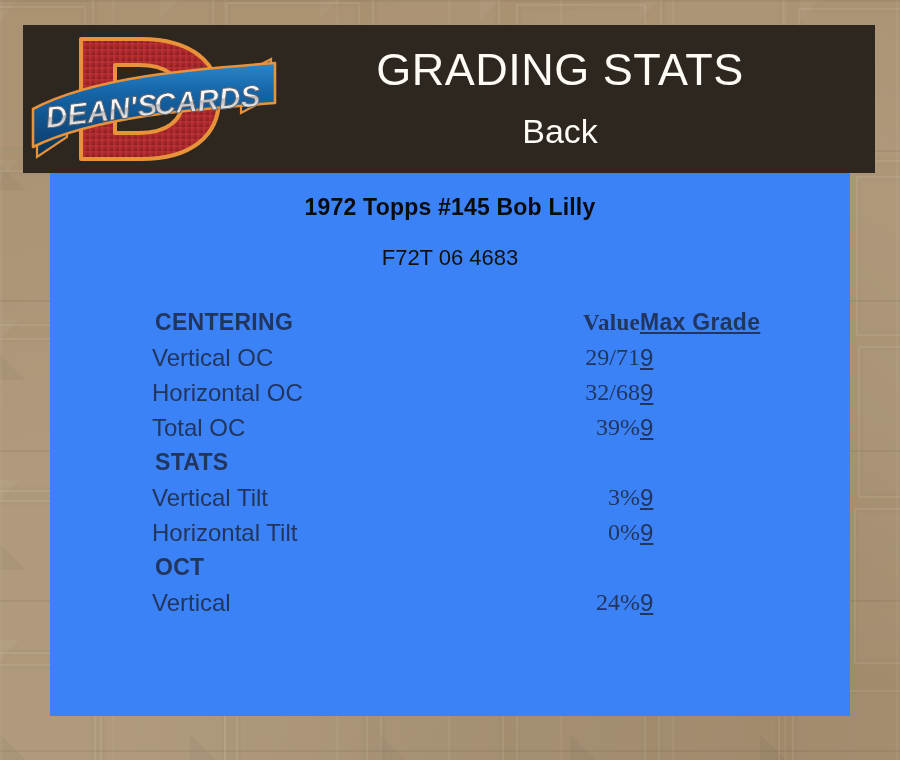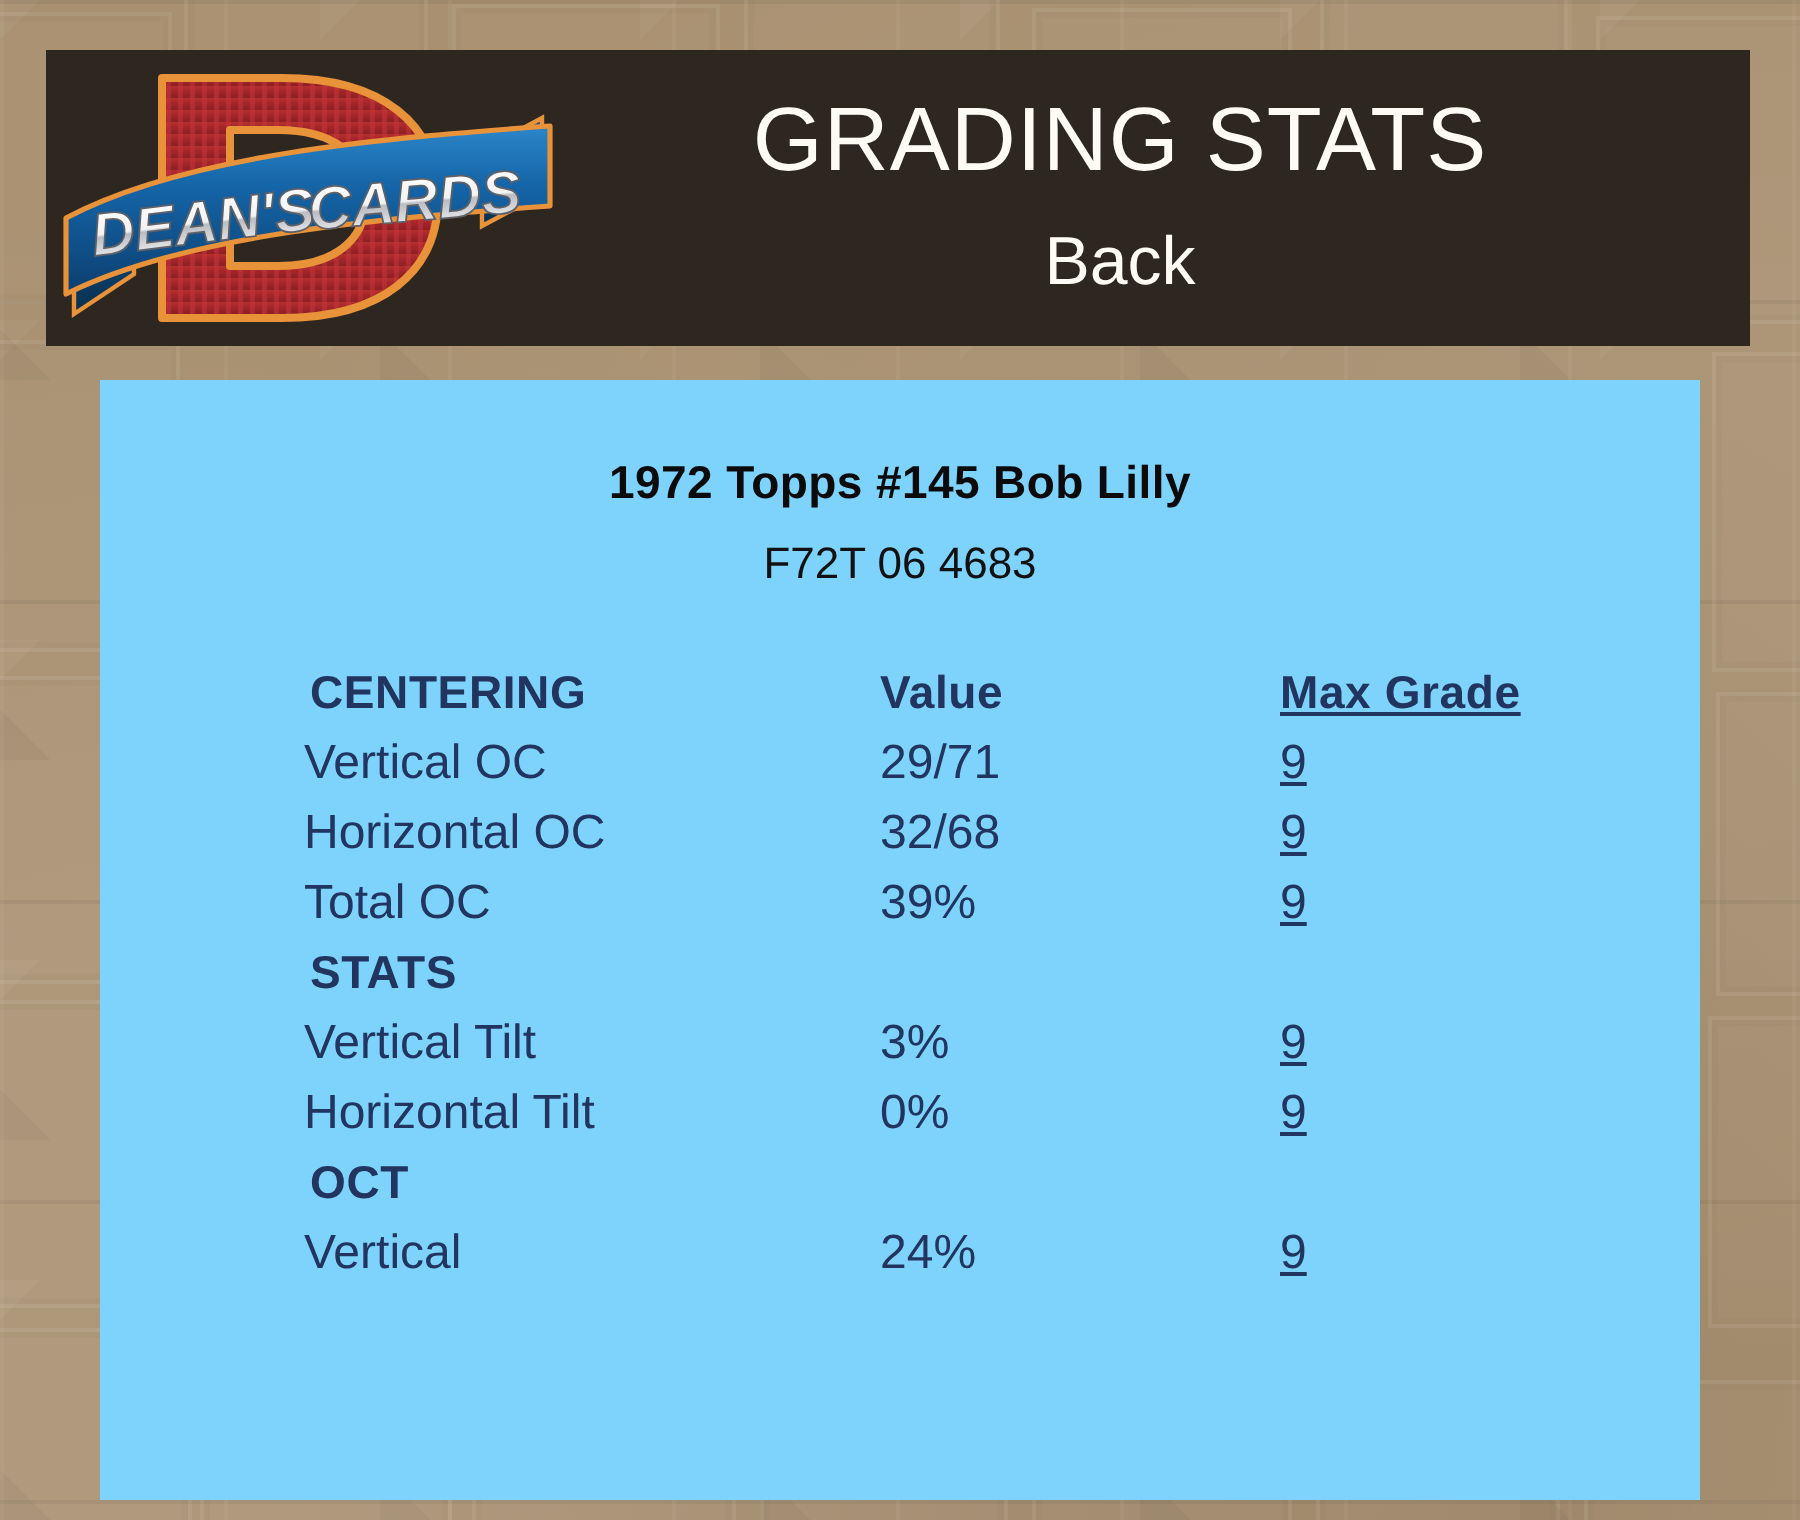--- a/index.html
+++ b/index.html
@@ -93,37 +93,37 @@
     font-size: 34px;
     line-height: 1.18;
     font-weight: 400;
     margin-top: 18px;
   }
 
   
   .panel {
     position: absolute;
     left: 50px;
-    top: 190px;
+    top: 156px;
     width: 800px;
     height: 560px;
-    background: #7dd3fc;
+    background: #3b82f6;
     z-index: 4;
   }
 
   .card-heading {
     margin-top: 38px;
     text-align: center;
     color: #0b0b0b;
     font-size: 23px;
     font-weight: bold;
     letter-spacing: 0.2px;
   }
   .card-sub {
-    margin-top: 14px;
+    margin-top: 24px;
     text-align: center;
     color: #111111;
     font-size: 22px;
     font-weight: 400;
   }
 
   
   .stats {
     margin: 34px 0 0 0;
     width: 100%;
@@ -146,21 +146,21 @@
     font-size: 23px;
     letter-spacing: 0.3px;
   }
   .stats tr.header-row td {
     font-weight: bold;
     font-size: 23px;
     letter-spacing: 0.3px;
   }
   td.section-cell { padding-left: 105px; }
   td.sub-label { padding-left: 102px; }
-  td.value-cell { text-align: left; }
+  td.value-cell { text-align: right; font-family: Liberation Serif, serif; }
   td.grade-cell { text-align: left; text-decoration: underline; }
 </style>
 </head>
 <body>
 
 <div class="page">
 
   <div class="bg-texture"></div>
   <div class="bg-cards">
     <div class="bg-card" style="left:-14px;  top:6px;   width:96px;  height:142px;"></div>

